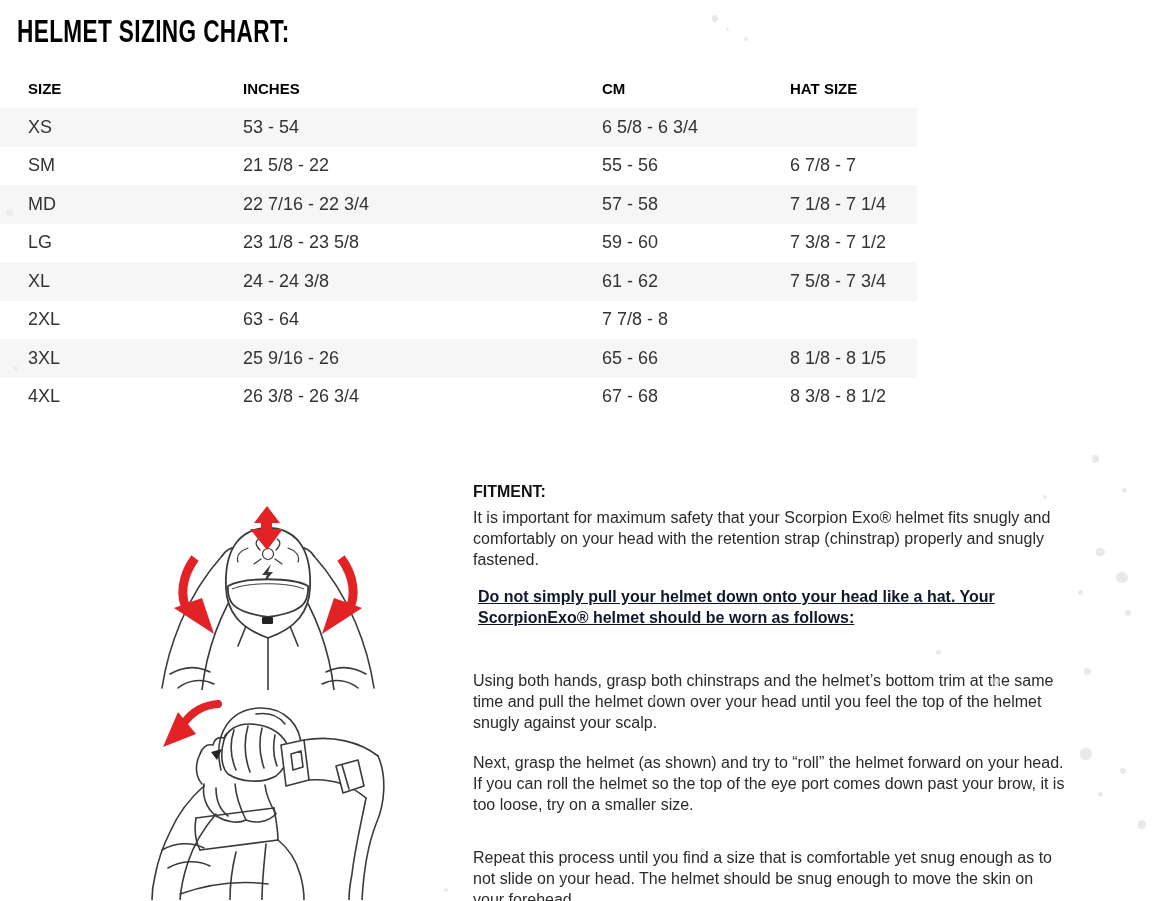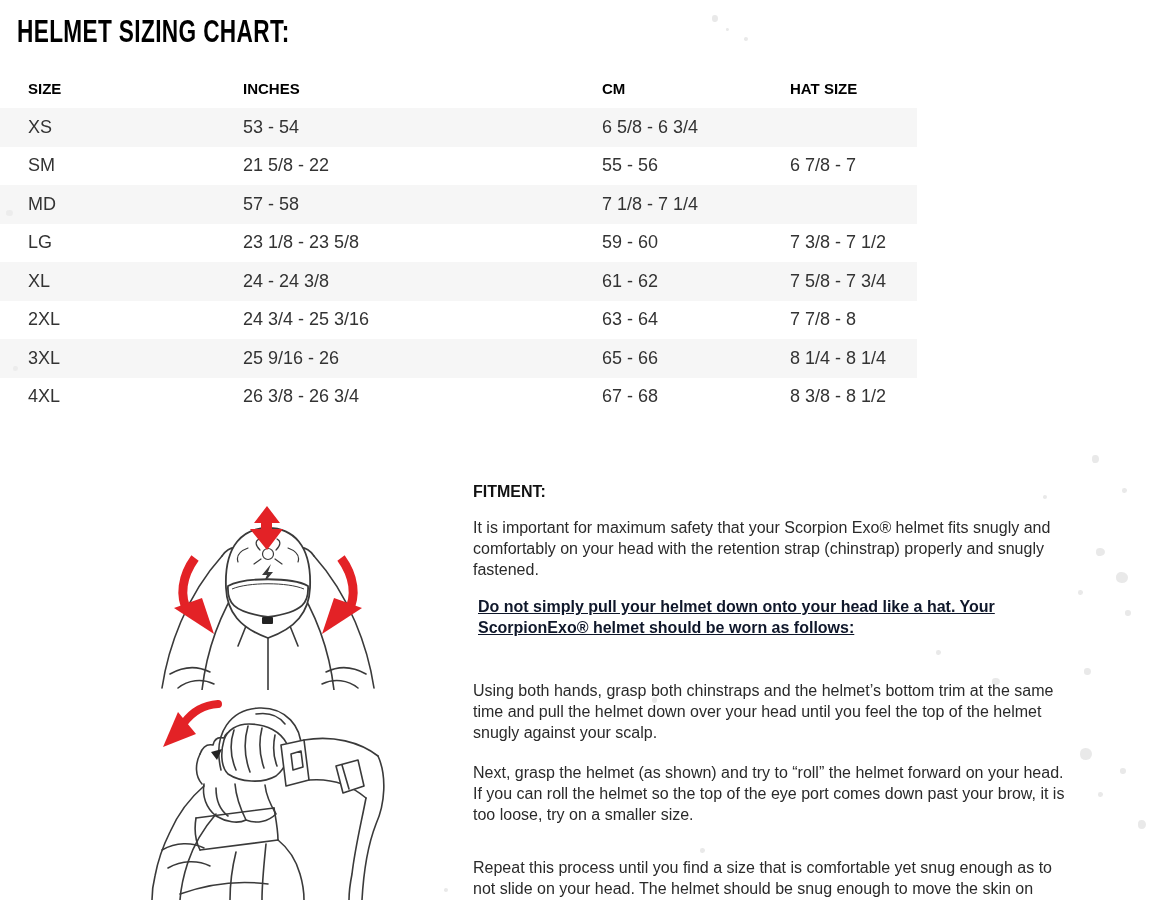--- a/index.html
+++ b/index.html
@@ -20,21 +20,21 @@
   .sizing-table { position:absolute; left:0; top:69px; width:917px; }
   .trow {
     display:grid; grid-template-columns:215px 359px 188px 363px;
     padding-left:28px; align-items:center;
   }
   .thead { height:39px; font-weight:bold; color:#000; font-size:15px; }
   .tbody .trow { height:38.5px; font-size:18px; color:#333; }
   .tbody .trow:nth-child(odd) { background:#f6f6f6; }
   
   .fitment-text { position:absolute; left:473px; top:483px; width:612px; }
-  .fitment-heading { font-size:16px; font-weight:bold; color:#111; margin-bottom:16px; }
+  .fitment-heading { font-size:16px; font-weight:bold; color:#111; margin-bottom:6px; }
   .fitment-text p { font-size:16px; line-height:21px; color:#2a2a2a; width:592px; }
   .fitment-text p.warning {
     font-weight:bold; color:#0f172a; margin-top:16px;
     padding-left:5px; width:607px;text-decoration:underline;
   }
   .fitment-text p.step1 { margin-top:42px; }
   .fitment-text p.step2 { margin-top:19px; }
   .fitment-text p.step3 { margin-top:32px; }
   
   .illus { position:absolute; }
@@ -64,46 +64,46 @@
         <span>6 5/8 - 6 3/4</span>
       </div>
       <div class="trow">
         <span>SM</span>
         <span>21 5/8 - 22</span>
         <span>55 - 56</span>
         <span>6 7/8 - 7</span>
       </div>
       <div class="trow">
         <span>MD</span>
+        <span>22 7/16 - 22 3/4</span>
         <span>57 - 58</span>
         <span>7 1/8 - 7 1/4</span>
       </div>
       <div class="trow">
         <span>LG</span>
         <span>23 1/8 - 23 5/8</span>
         <span>59 - 60</span>
         <span>7 3/8 - 7 1/2</span>
       </div>
       <div class="trow">
         <span>XL</span>
         <span>24 - 24 3/8</span>
         <span>61 - 62</span>
         <span>7 5/8 - 7 3/4</span>
       </div>
       <div class="trow">
         <span>2XL</span>
-        <span>24 3/4 - 25 3/16</span>
         <span>63 - 64</span>
         <span>7 7/8 - 8</span>
       </div>
       <div class="trow">
         <span>3XL</span>
         <span>25 9/16 - 26</span>
         <span>65 - 66</span>
-        <span>8 1/4 - 8 1/4</span>
+        <span>8 1/8 - 8 1/5</span>
       </div>
       <div class="trow">
         <span>4XL</span>
         <span>26 3/8 - 26 3/4</span>
         <span>67 - 68</span>
         <span>8 3/8 - 8 1/2</span>
       </div>
     </div>
   </div>
 

